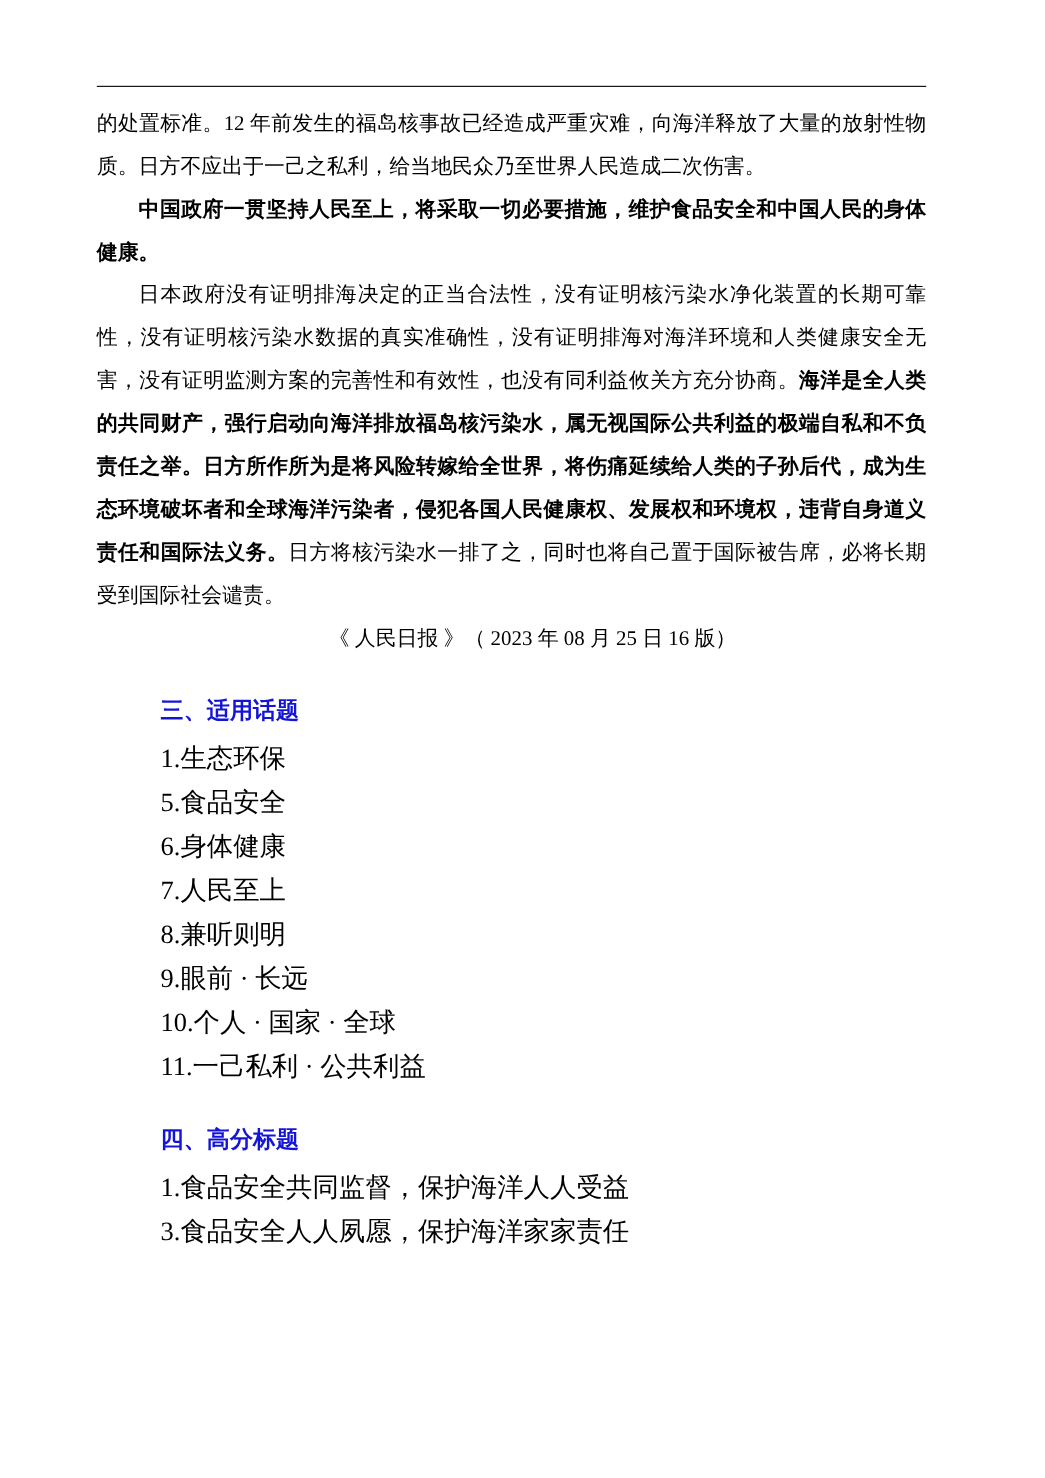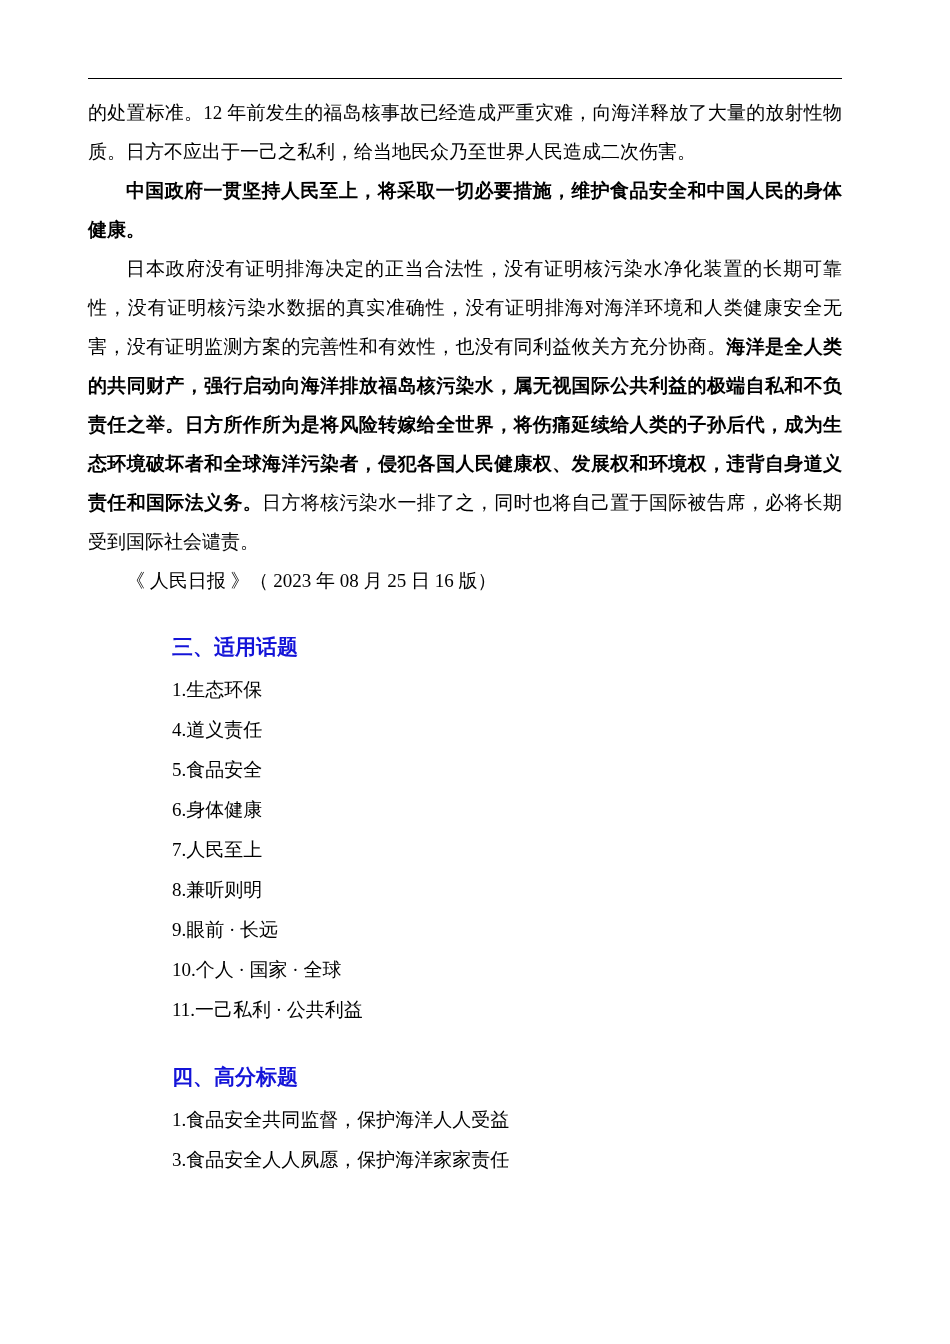--- a/index.html
+++ b/index.html
@@ -25,34 +25,35 @@
     margin: 0;
     line-height: 39px;
     text-align: justify;
   }
   .indent { text-indent: 38px; }
   .bold { font-weight: bold; }
   .source-line {
     margin: 0;
     line-height: 39px;
     text-indent: 38px;
+    text-align: center;
   }
-  .doc-section { margin-left: 84px; }
+  .doc-section { margin-left: 58px; }
   .section-heading {
     margin: 32px 0 8px 0;
     font-family: "Liberation Sans", "DejaVu Sans", sans-serif;
     font-weight: bold;
     font-size: 21px;
     color: var(--accent);
     line-height: 30px;
   }
   .doc-list { margin: 0; padding: 0; list-style: none; }
   .doc-list li {
     line-height: 40px;
-    font-size: 19px;
+    font-size: 24px;
     text-align: left;
   }
 </style>
 </head>
 <body>
 
 <div class="page">
 
   <hr class="header-rule">
 
@@ -61,21 +62,20 @@
   <p class="para indent bold"><span>中国政府一贯坚持人民至上，将采取一切必要措施，维护食品安全和中国人民的身体健康。</span></p>
 
   <p class="para indent"><span>日本政府没有证明排海决定的正当合法性，没有证明核污染水净化装置的长期可靠性，没有证明核污染水数据的真实准确性，没有证明排海对海洋环境和人类健康安全无害，没有证明监测方案的完善性和有效性，也没有同利益攸关方充分协商。</span><span class="bold">海洋是全人类的共同财产，强行启动向海洋排放福岛核污染水，属无视国际公共利益的极端自私和不负责任之举。日方所作所为是将风险转嫁给全世界，将伤痛延续给人类的子孙后代，成为生态环境破坏者和全球海洋污染者，侵犯各国人民健康权、发展权和环境权，违背自身道义责任和国际法义务。</span><span>日方将核污染水一排了之，同时也将自己置于国际被告席，必将长期受到国际社会谴责。</span></p>
 
   <p class="source-line"><span>《 人民日报 》（ 2023 年 08 月 25 日  16 版）</span></p>
 
   <div class="doc-section">
     <h2 class="section-heading">三、适用话题</h2>
     <ul class="doc-list">
       <li>1.生态环保</li>
-      <li>4.道义责任</li>
       <li>5.食品安全</li>
       <li>6.身体健康</li>
       <li>7.人民至上</li>
       <li>8.兼听则明</li>
       <li>9.眼前 · 长远</li>
       <li>10.个人 · 国家 · 全球</li>
       <li>11.一己私利 · 公共利益</li>
     </ul>
   </div>
 

